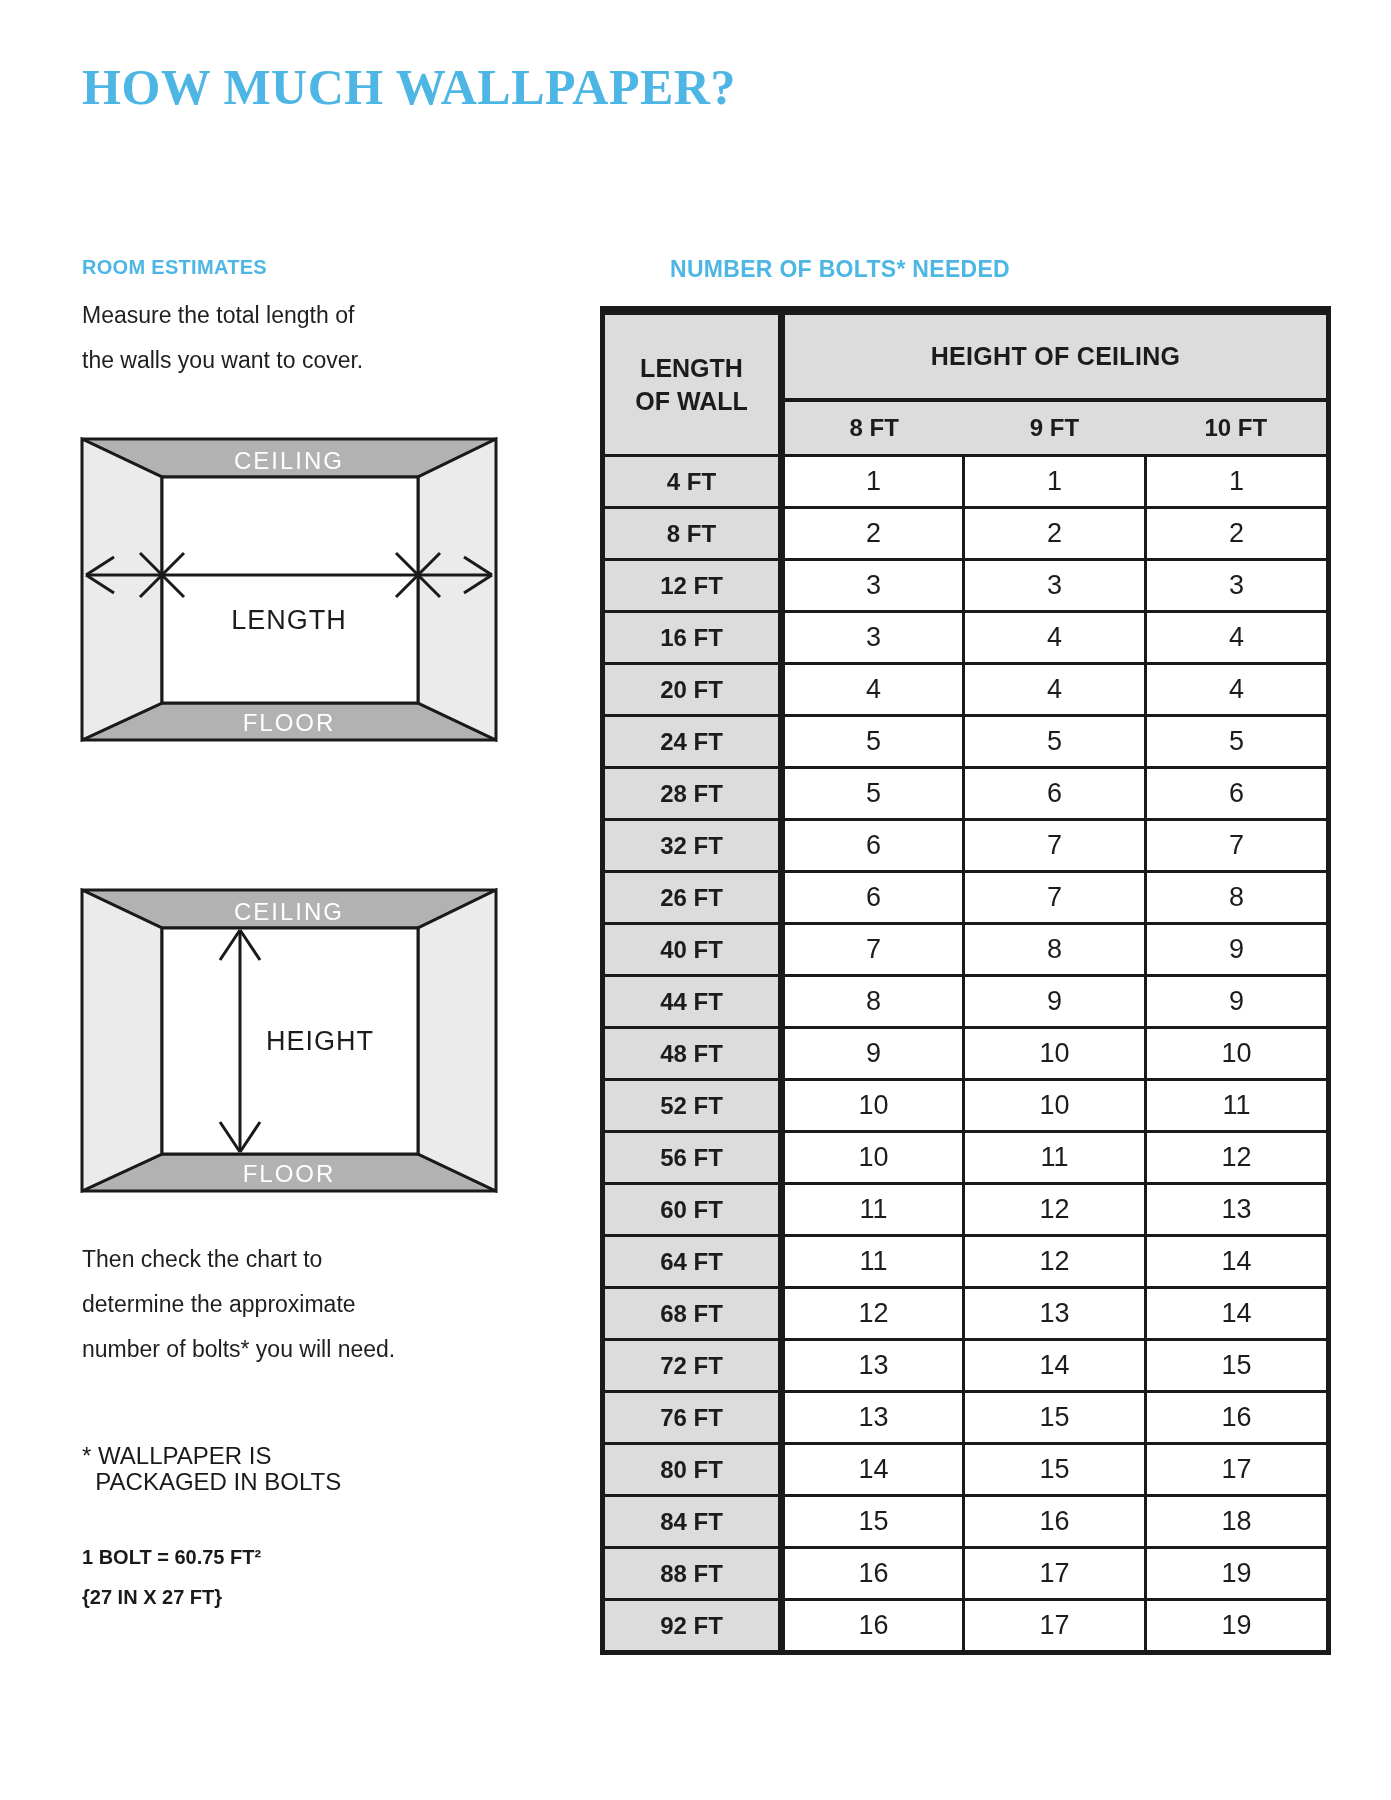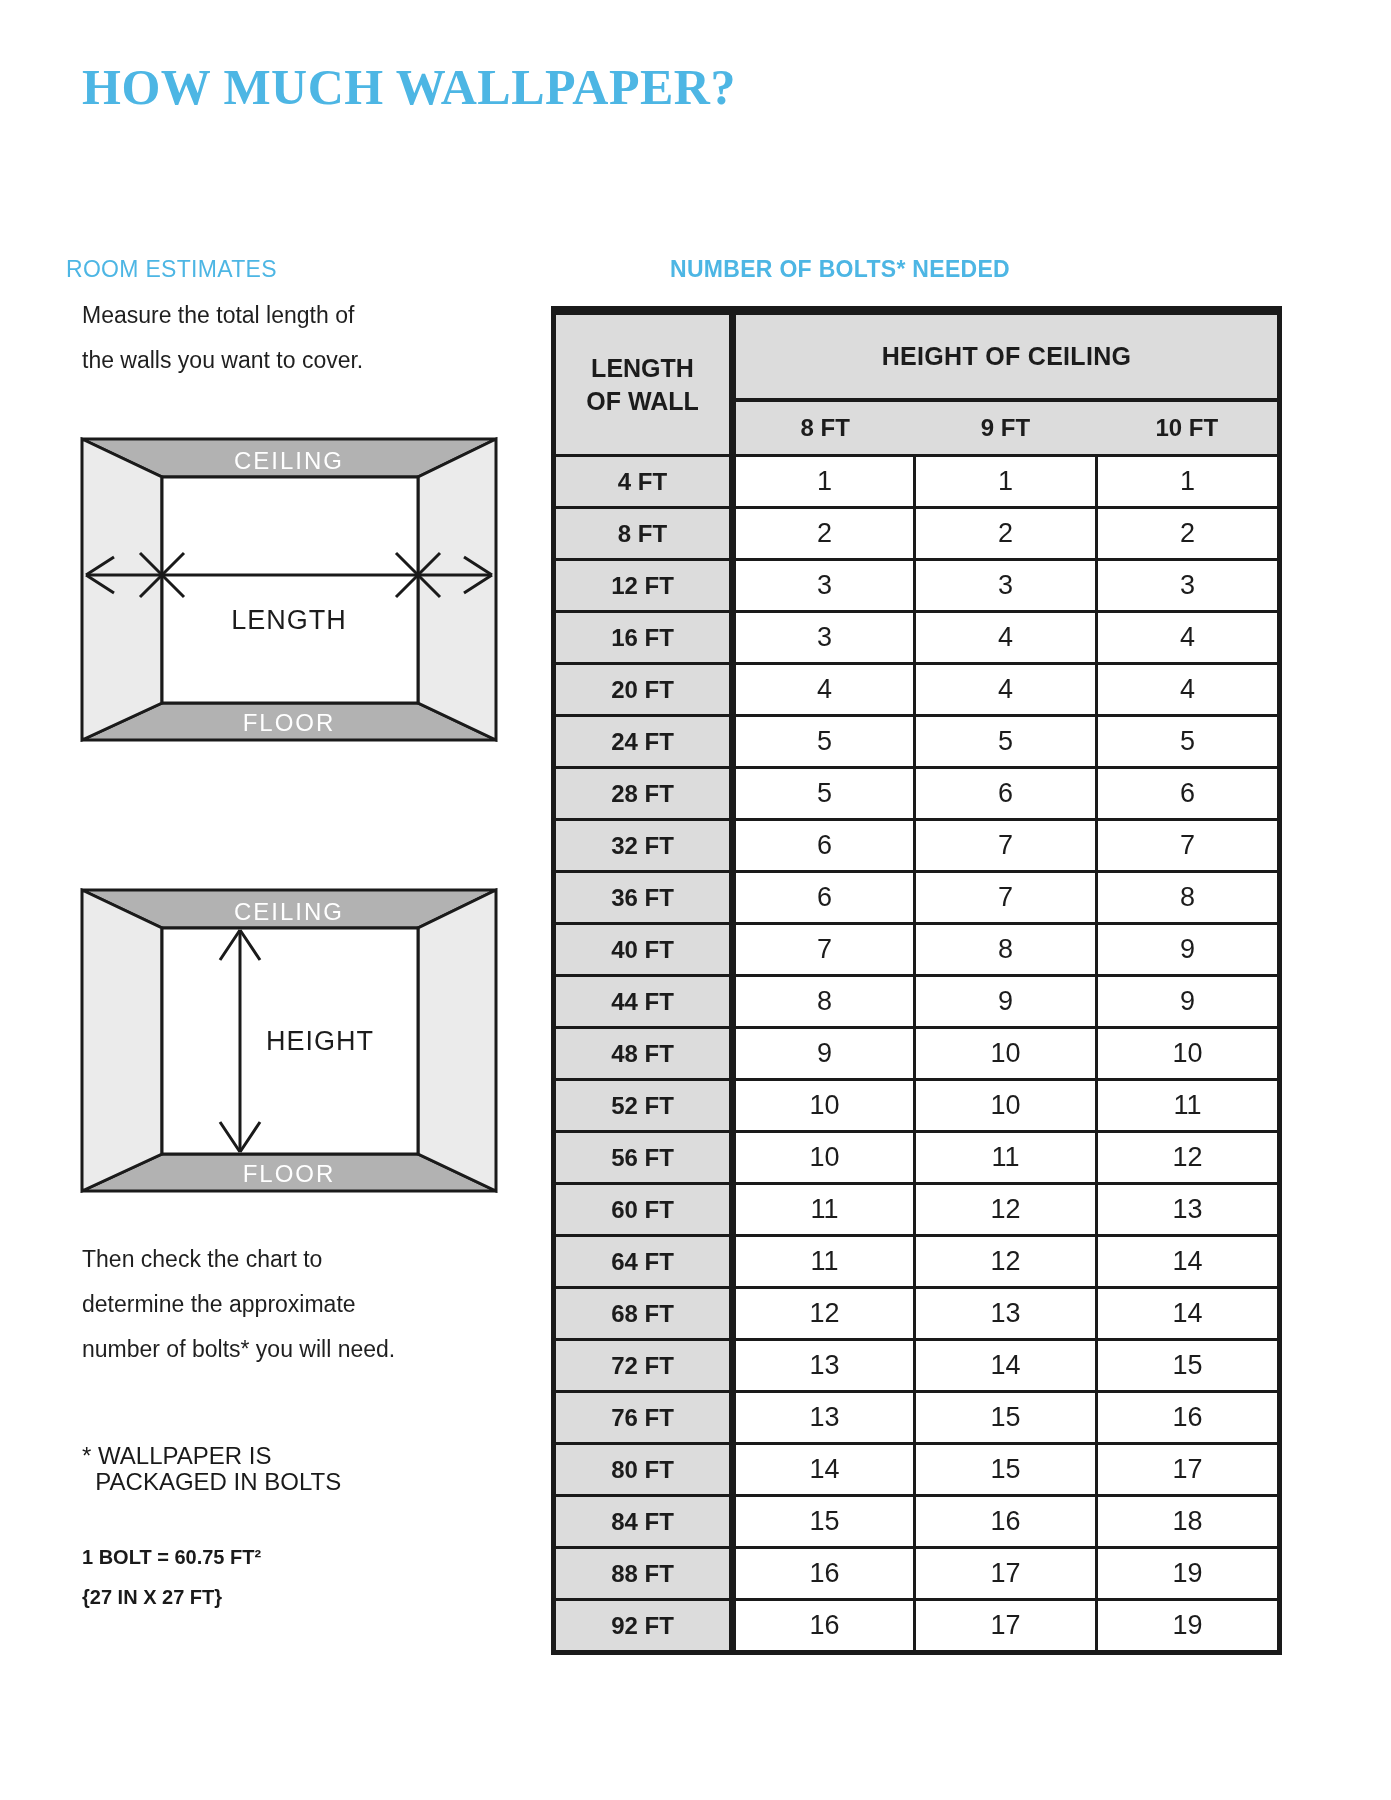--- a/index.html
+++ b/index.html
@@ -13,22 +13,22 @@
   .page { position: relative; width: 1391px; height: 1800px; background: #fff; overflow: hidden; }
 
   .title {
     position: absolute; left: 82px; top: 58px;
     font-size: 50px; font-weight: bold; letter-spacing: 0.5px;
     color: var(--accent, #4db6e4);
     font-family: Liberation Serif, serif;
   }
 
   .section-heading {
-    position: absolute; left: 66px; top: 256px;
-    font-size: 23px; font-weight: normal; letter-spacing: 0.3px;
+    position: absolute; left: 82px; top: 256px;
+    font-size: 20px; font-weight: bold; letter-spacing: 0.3px;
     color: var(--accent, #4db6e4);
   }
   .bolts-heading {
     position: absolute; left: 620px; top: 256px; width: 440px;
     text-align: center;
     font-size: 23px; font-weight: bold; letter-spacing: 0.3px;
     color: var(--accent, #4db6e4);
   }
 
   .para {
@@ -52,21 +52,21 @@
   }
 
   .diagram { position: absolute; left: 80px; width: 418px; height: 305px; }
   .diagram1 { top: 437px; }
   .diagram2 { top: 888px; }
   svg text { font-family: "Liberation Sans", sans-serif; }
   .svg-band-label { fill: #ffffff; font-size: 24px; letter-spacing: 2px; }
   .svg-dim-label  { fill: #1c1c1c; font-size: 27px; letter-spacing: 1px; }
 
   .bolts-table-wrap {
-    position: absolute; left: 551px; top: 306px; width: 731px;
+    position: absolute; left: 600px; top: 306px; width: 731px;
     border: 2px solid #1a1a1a; border-top-width: 6px;
     background: #0f172a;
   }
   table.bolts { border-collapse: collapse; width: 100%; table-layout: fixed; }
   col.label-col { width: 178px; }
   .bolts th, .bolts td {
     border: 3px solid #1a1a1a;
     text-align: center; vertical-align: middle;
     color: #1c1c1c;
   }
@@ -198,21 +198,21 @@
             <td>6</td>
             <td>6</td>
           </tr>
           <tr>
             <th class="rowlabel divider">32 FT</th>
             <td>6</td>
             <td>7</td>
             <td>7</td>
           </tr>
           <tr>
-            <th class="rowlabel divider">36 FT</th>
+            <th class="rowlabel divider">26 FT</th>
             <td>6</td>
             <td>7</td>
             <td>8</td>
           </tr>
           <tr>
             <th class="rowlabel divider">40 FT</th>
             <td>7</td>
             <td>8</td>
             <td>9</td>
           </tr>

